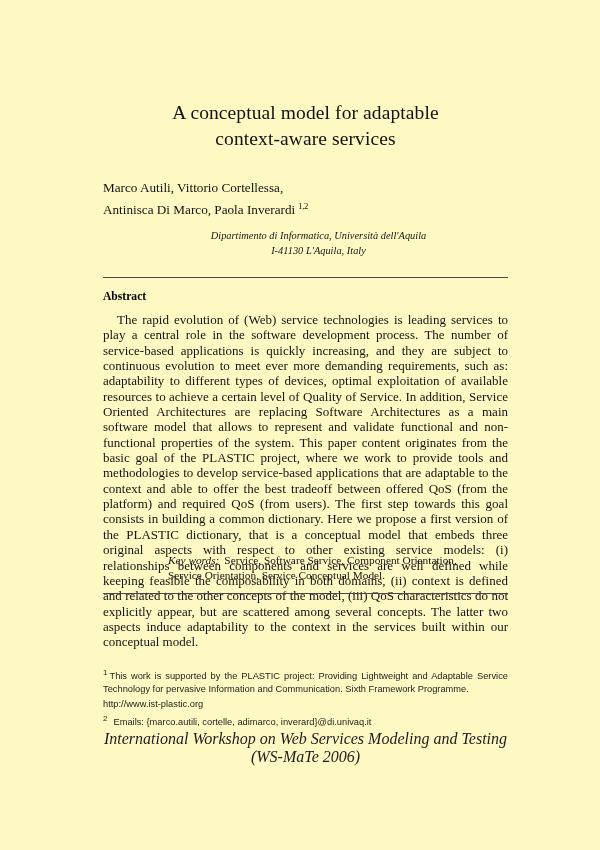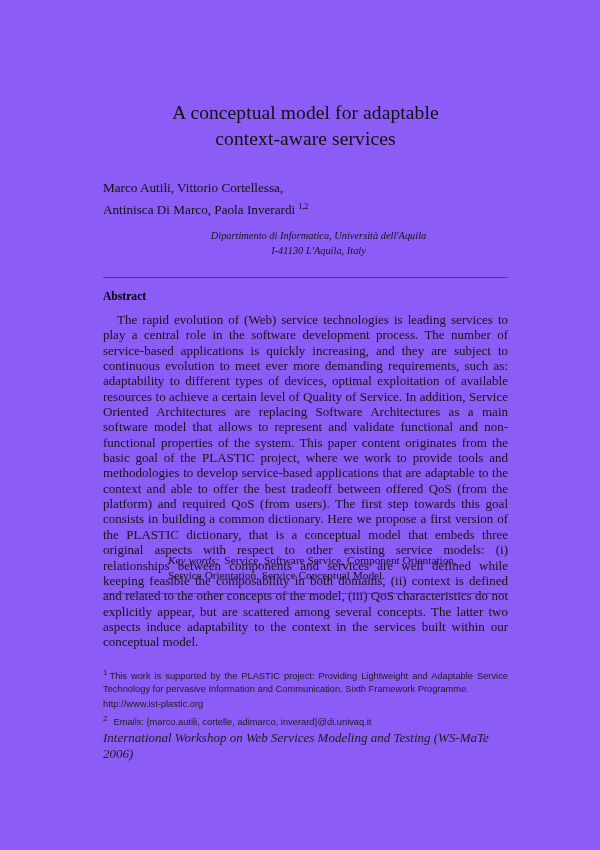--- a/index.html
+++ b/index.html
@@ -14,21 +14,21 @@
     font-family: "Liberation Serif", "DejaVu Serif", serif;
     color: #1a1a1a;
     overflow: hidden;
   }
 
   .page {
     position: absolute;
     left: 0; top: 0;
     width: 600px;
     height: 850px;
-    background: #8b5cf6;
+    background: #fef9c3;
   }
 
   
   .title-block {
     position: absolute;
     left: 103px;
     top: 100px;
     width: 405px;
     text-align: center;
   }
@@ -164,22 +164,23 @@
     display: block;
     text-align: left;
   }
 
   
   .venue {
     position: absolute;
     left: 103px;
     top: 730px;
     width: 405px;
+    text-align: center;
     font-style: italic;
-    font-size: 13px;
+    font-size: 16px;
     color: #1d1d1d;
   }
 </style>
 </head>
 <body>
 
 <div class="page">
 
   <div class="title-block">
     <div class="title-line">A conceptual model for adaptable</div>

